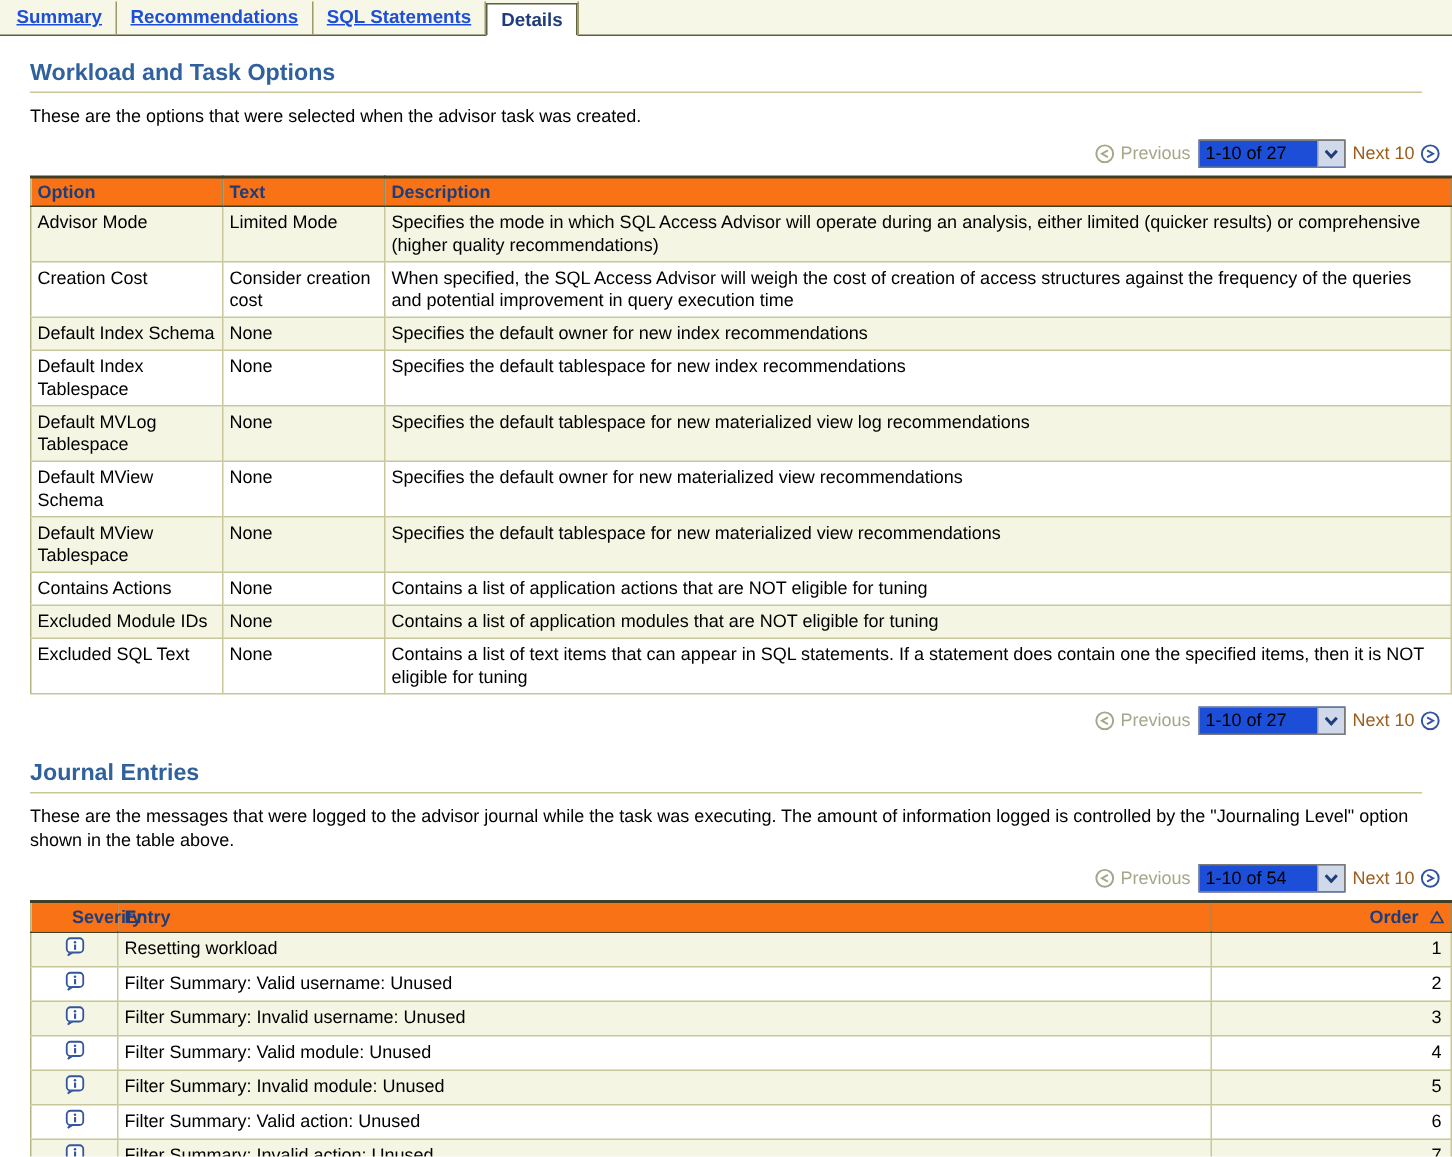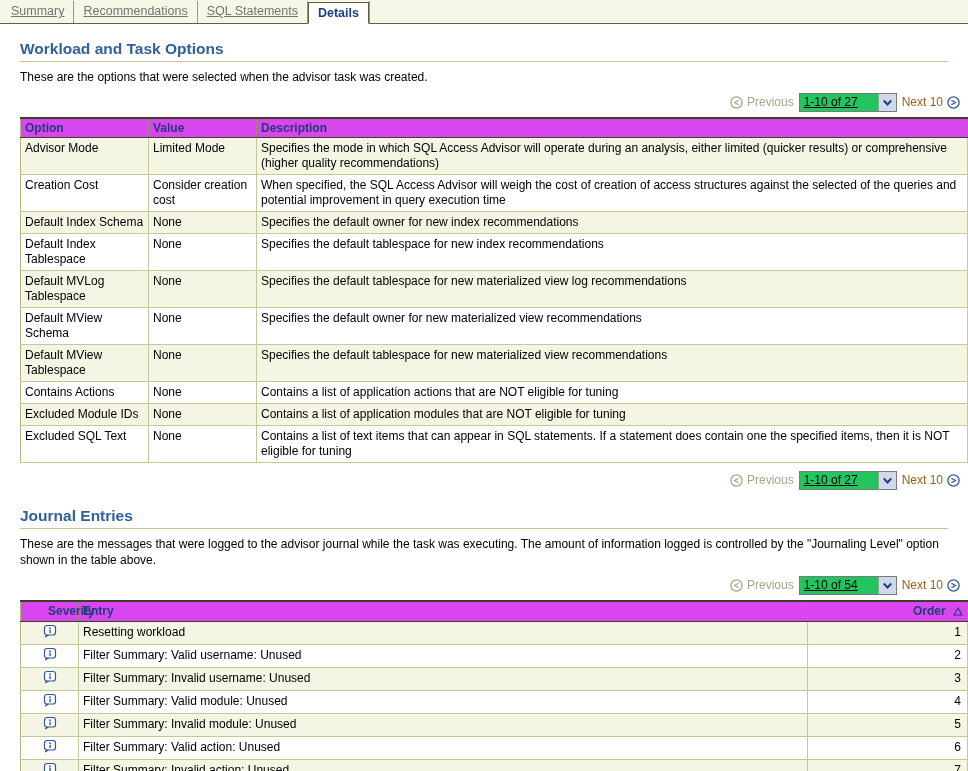--- a/index.html
+++ b/index.html
@@ -30,25 +30,26 @@
   }
   .tab {
     height: 22px;
     line-height: 21px;
     padding: 0 9px;
     font-size: 12.5px;
     white-space: nowrap;
     box-sizing: border-box;
   }
   .tab-inactive {
-    color: #737373;
+    color: #1d4ed8;
     text-decoration: underline;
     cursor: pointer;
     background: transparent;
     border-right: 1px solid #9a9a6a;
+    font-weight: bold;
   }
   .tab-active {
     color: #1f3d7a;
     font-weight: bold;
     background: #ffffff;
     border-left: 1px solid #5f5f3f;
     border-right: 1px solid #5f5f3f;
     border-top: 1px solid #5f5f3f;
     position: relative;
     top: 1px;
@@ -119,26 +120,25 @@
   }
   .icon-circ {
     width: 13px; height: 13px;
     display: inline-block;
     vertical-align: middle;
   }
   .pg-select {
     display: inline-flex;
     align-items: stretch;
     border: 1px solid #7a7a7a;
-    background: #22c55e;
+    background: #1d4ed8;
     height: 19px;
     width: 98px;
     box-sizing: border-box;
     cursor: pointer;
-    text-decoration: underline;
   }
   .pg-select-val {
     flex: 1;
     font-size: 12px;
     line-height: 17px;
     padding-left: 4px;
     color: #000;
     white-space: nowrap;
     overflow: hidden;
   }
@@ -155,21 +155,21 @@
   table.grid {
     border-collapse: collapse;
     width: 948px;
     table-layout: fixed;
     border-top: 2px solid #3f3f26;
     border-left: 1px solid #b5b582;
     border-right: 1px solid #b5b582;
     border-bottom: 1px solid #b5b582;
   }
   table.grid th {
-    background: #d946ef;
+    background: #f97316;
     color: #1f3d7a;
     font-weight: bold;
     font-size: 12px;
     text-align: left;
     padding: 2px 4px;
     border-right: 1px solid #8f8f63;
     border-bottom: 1px solid #3f3f26;
     white-space: nowrap;
   }
   table.grid td {
@@ -261,34 +261,34 @@
 
   <table class="grid workload">
     <colgroup>
       <col class="col-option">
         <col class="col-value">
         <col>
     </colgroup>
     <thead>
       <tr>
         <th>Option</th>
-        <th>Value</th>
+        <th>Text</th>
         <th>Description</th>
       </tr>
     </thead>
     <tbody>
         <tr class="odd">
           <td>Advisor Mode</td>
           <td>Limited Mode</td>
           <td>Specifies the mode in which SQL Access Advisor will operate during an analysis, either limited (quicker results) or comprehensive (higher quality recommendations)</td>
         </tr>
         <tr class="even">
           <td>Creation Cost</td>
           <td>Consider creation cost</td>
-          <td>When specified, the SQL Access Advisor will weigh the cost of creation of access structures against the selected of the queries and potential improvement in query execution time</td>
+          <td>When specified, the SQL Access Advisor will weigh the cost of creation of access structures against the frequency of the queries and potential improvement in query execution time</td>
         </tr>
         <tr class="odd">
           <td>Default Index Schema</td>
           <td>None</td>
           <td>Specifies the default owner for new index recommendations</td>
         </tr>
         <tr class="even">
           <td>Default Index Tablespace</td>
           <td>None</td>
           <td>Specifies the default tablespace for new index recommendations</td>

